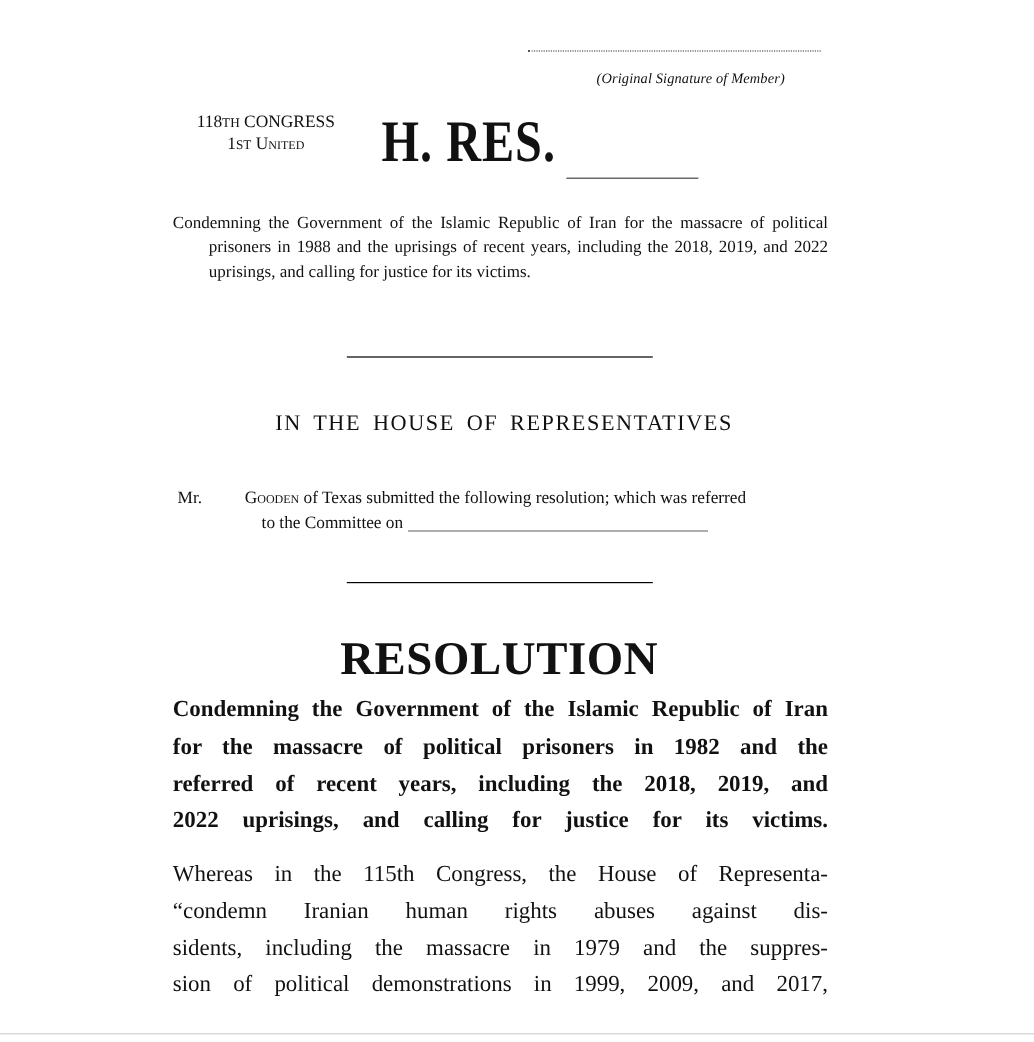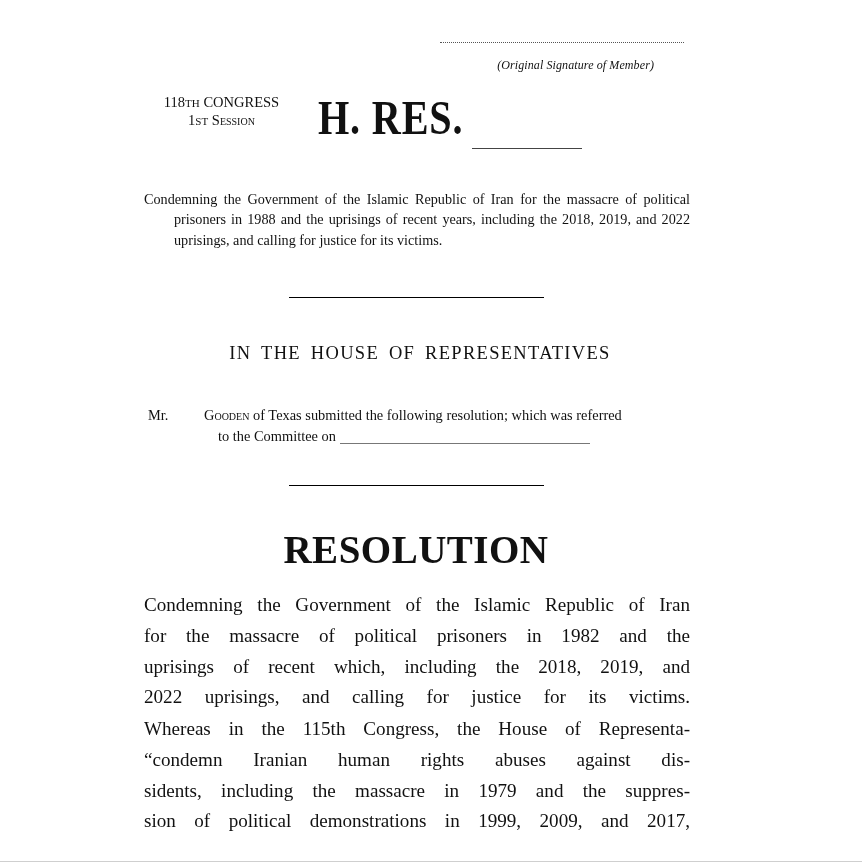--- a/index.html
+++ b/index.html
@@ -49,21 +49,21 @@
       letter-spacing: 1px;
       line-height: 60px;
     }
     .hres-blank {
       left: 472px; top: 148px; width: 110px; height: 0;
       border-top: 1.6px solid #444;
     }
 
     
     .summary {
-      left: 144px; top: 189px; width: 546px;
+      left: 144px; top: 176px; width: 546px;
       font-size: 14.2px;
       line-height: 20.3px;
       text-align: justify;
       text-indent: -30px;
       padding-left: 30px;
       box-sizing: border-box;
       text-align-last: left;
     }
 
     .rule {
@@ -114,37 +114,37 @@
       font-size: 19.1px;
       line-height: 30.8px;
       text-align: justify;
       text-align-last: justify;
       padding-left: 36px;
       text-indent: -36px;
       box-sizing: border-box;
     }
     .para .ln { display: block; }
     .para .ln:first-child { text-indent: -36px; }
-    .para-official { top: 590px; }
+    .para-official { top: 577px; font-weight: bold; }
     .para-whereas { top: 714px; }
 
     .page-bottom {
       left: 0; top: 861px; width: 862px; height: 0;
       border-top: 1px solid #cfcfcf;
     }
   </style>
 </head>
 <body>
 
 <div class="abs sig-line"></div>
 <div class="abs sig-caption">(Original Signature of Member)</div>
 
 <div class="abs congress">
   <div><span>118</span><span class="sc" style="font-size:11px;text-transform:uppercase">th</span> <span>CONGRESS</span></div>
-  <div><span>1</span><span style="font-size:11px;text-transform:uppercase">st</span> <span class="sc">Session</span></div>
+  <div><span>1</span><span style="font-size:11px;text-transform:uppercase">st</span> <span class="sc">United</span></div>
 </div>
 
 <div class="abs hres">H. RES.</div>
 <div class="abs hres-blank"></div>
 
 <div class="abs summary">Condemning the Government of the Islamic Republic of Iran for the massacre of political prisoners in 1988 and the uprisings of recent years, including the 2018, 2019, and 2022 uprisings, and calling for justice for its victims.</div>
 
 <div class="abs rule rule-1"></div>
 
 <div class="abs house">IN THE HOUSE OF REPRESENTATIVES</div>
@@ -156,21 +156,21 @@
   <span class="line2"><span>to the Committee on</span><span class="committee-blank"></span></span>
 </div>
 
 <div class="abs rule rule-2"></div>
 
 <div class="abs resolution-title">RESOLUTION</div>
 
 <div class="abs para para-official">
   <span class="ln">Condemning the Government of the Islamic Republic of Iran</span>
   <span class="ln">for the massacre of political prisoners in 1982 and the</span>
-  <span class="ln">uprisings of recent which, including the 2018, 2019, and</span>
+  <span class="ln">referred of recent years, including the 2018, 2019, and</span>
   <span class="ln">2022 uprisings, and calling for justice for its victims.</span>
 </div>
 
 <div class="abs para para-whereas">
   <span class="ln">Whereas in the 115th Congress, the House of Representa-</span>
   <span class="ln">“condemn Iranian human rights abuses against dis-</span>
   <span class="ln">sidents, including the massacre in 1979 and the suppres-</span>
   <span class="ln">sion of political demonstrations in 1999, 2009, and 2017,</span>
 </div>
 

